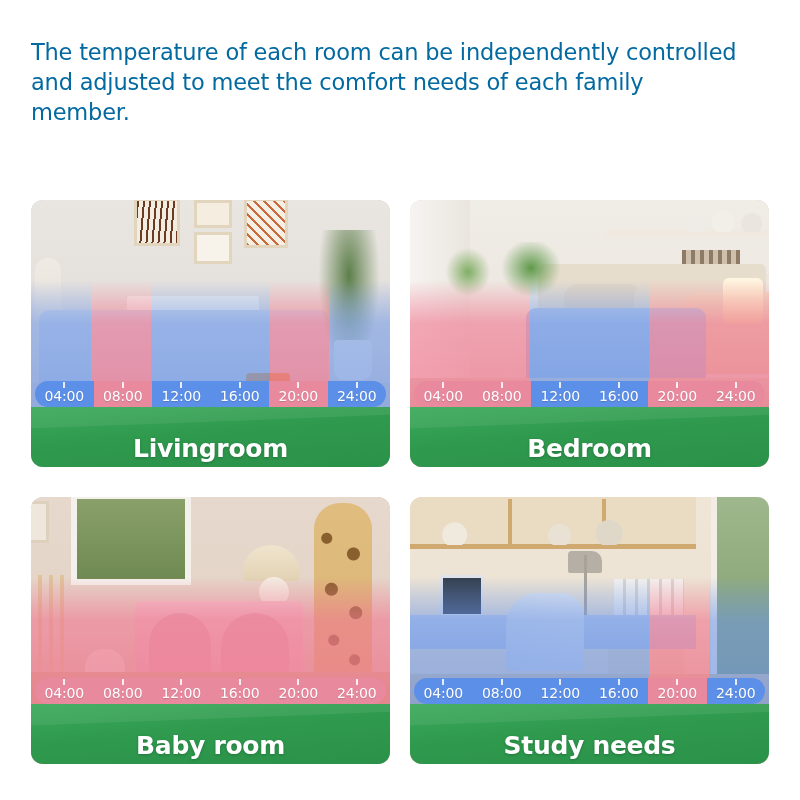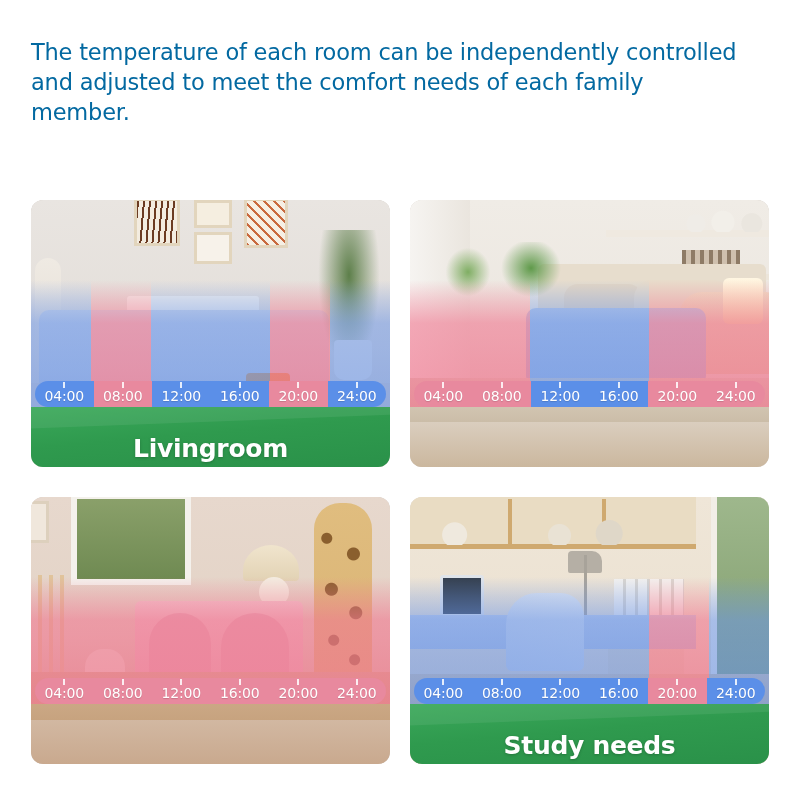--- a/index.html
+++ b/index.html
@@ -407,20 +407,23 @@
           </div>
           <div class="slot warm">
             <span class="tick"></span>
             <span class="tlabel">20:00</span>
           </div>
           <div class="slot warm">
             <span class="tick"></span>
             <span class="tlabel">24:00</span>
           </div>
         </div>
+        <div class="footer-band">
+          <div class="room-name">Bedroom</div>
+        </div>
       </div>
       <div class="card">
         <div class="photo ph-baby">
           <div class="frame"></div>
           <div class="win"></div>
           <div class="crib"></div>
           <div class="lampsh"></div>
           <div class="lampb"></div>
           <div class="dresser"></div>
           <div class="arch1"></div>
@@ -454,20 +457,23 @@
           </div>
           <div class="slot warm">
             <span class="tick"></span>
             <span class="tlabel">20:00</span>
           </div>
           <div class="slot warm">
             <span class="tick"></span>
             <span class="tlabel">24:00</span>
           </div>
         </div>
+        <div class="footer-band">
+          <div class="room-name">Baby room</div>
+        </div>
       </div>
       <div class="card">
         <div class="photo ph-study">
           <div class="shelfbox"></div>
           <div class="cubes"></div>
           <div class="items"></div>
           <div class="win2"></div>
           <div class="laptop"></div>
           <div class="lampshade"></div>
           <div class="deskl"></div>

